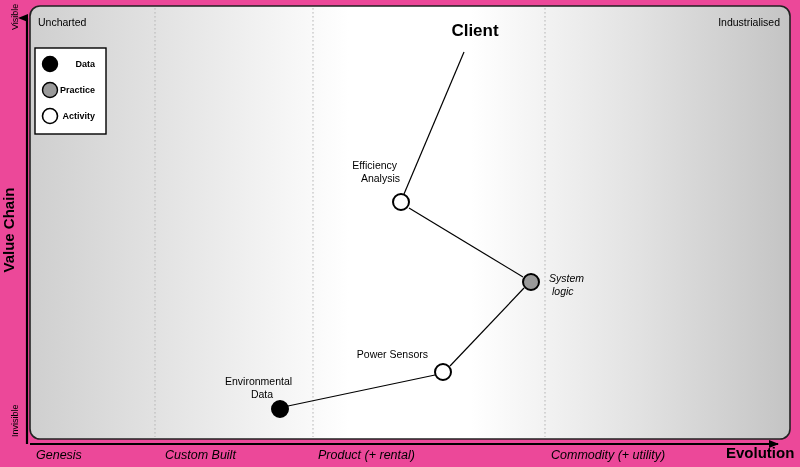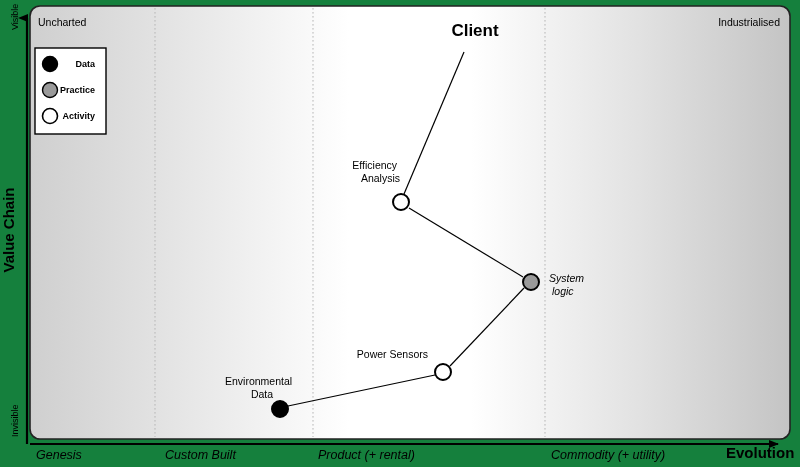--- a/index.html
+++ b/index.html
@@ -7,21 +7,21 @@
     padding: 0;
     background: #ffffff;
   }
   body {
     font-family: "Liberation Sans", sans-serif;
   }
   #map-root {
     position: relative;
     width: 800px;
     height: 467px;
-    background: #15803d;
+    background: #ec4899;
     overflow: hidden;
     text-align: center;
   }
   #map-svg {
     position: absolute;
     left: 0;
     top: 0;
     width: 800px;
     height: 467px;
   }

